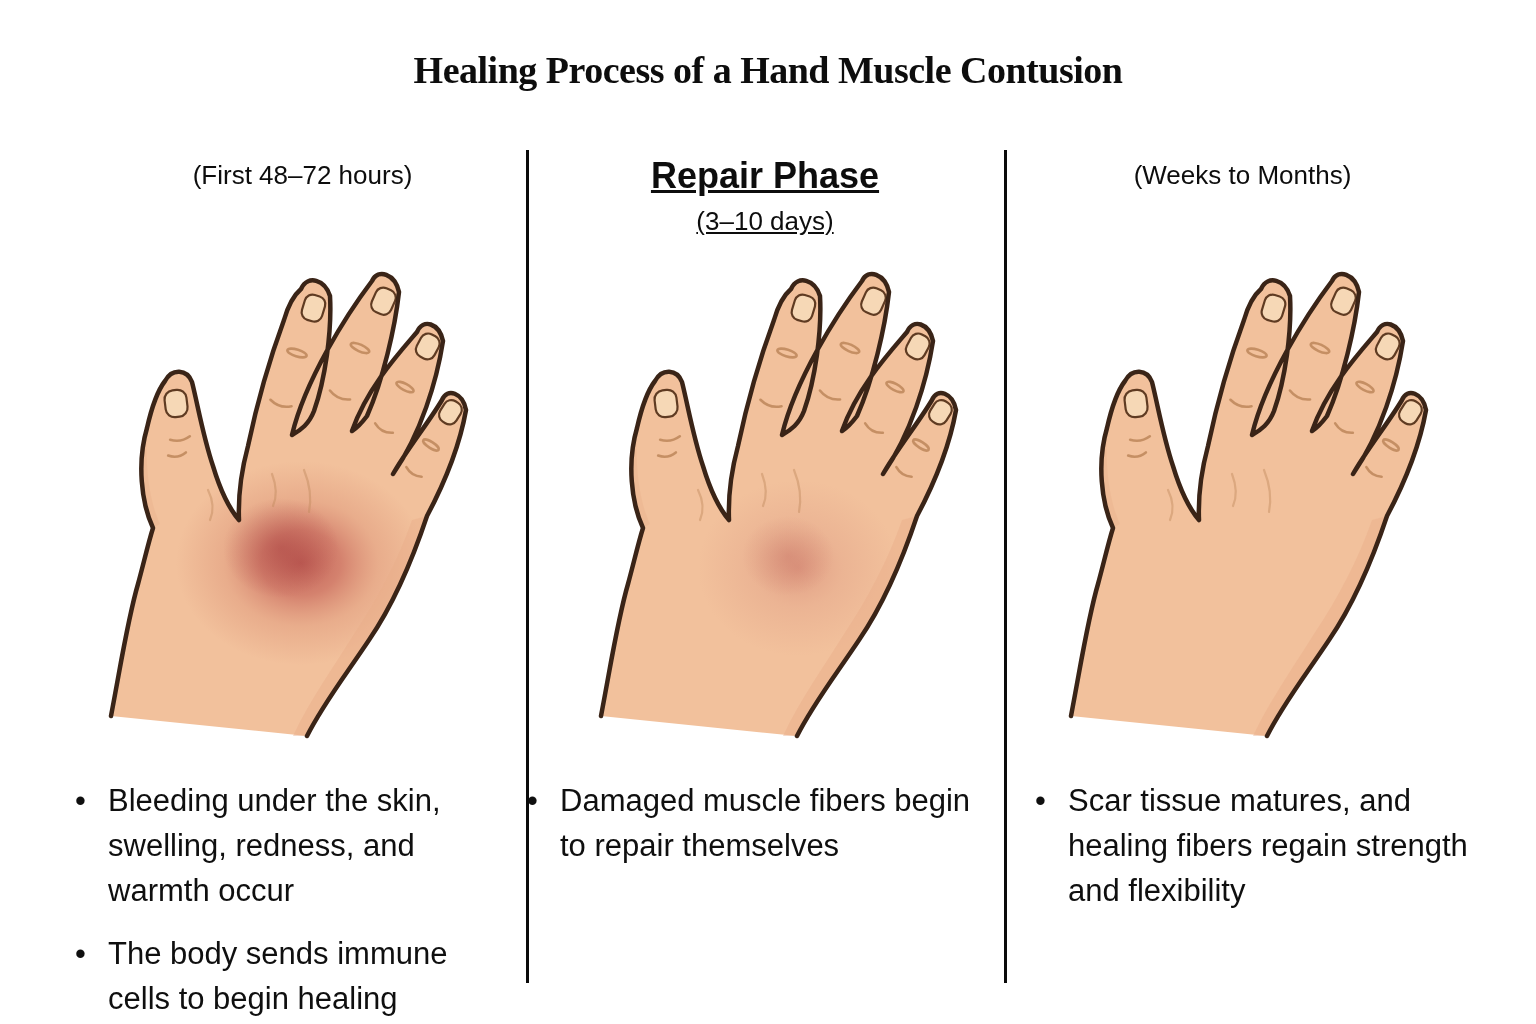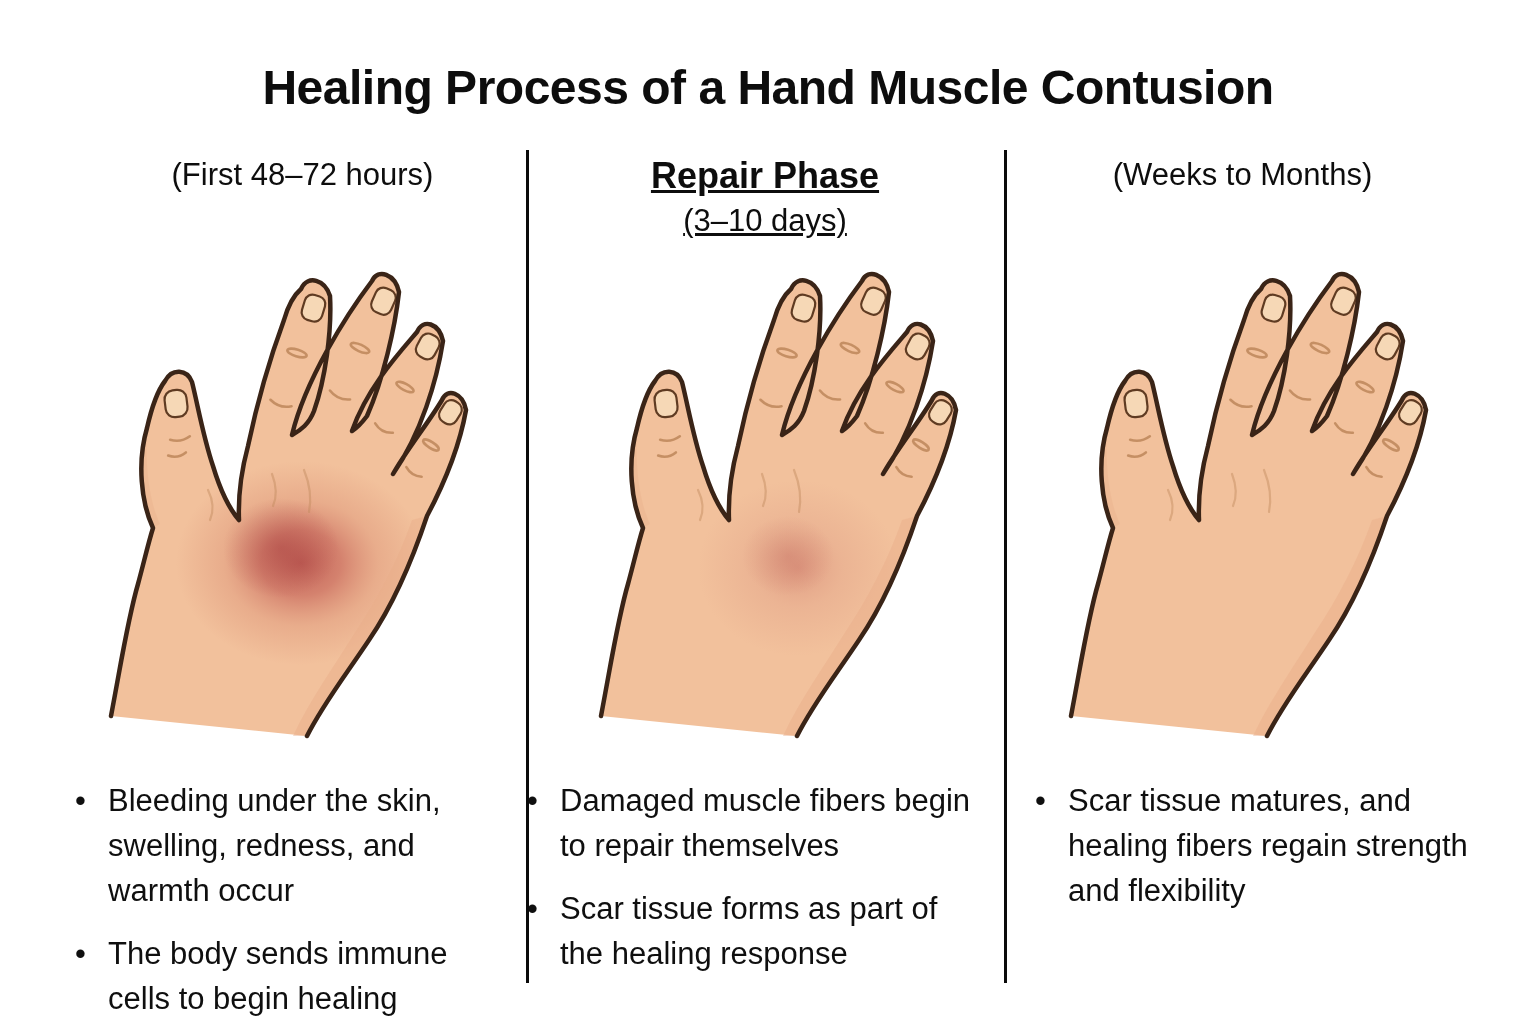--- a/index.html
+++ b/index.html
@@ -3,32 +3,32 @@
 <meta charset="utf-8">
 <style>
   html,body{margin:0;padding:0;}
   body{
     width:1536px;height:1024px;position:relative;overflow:hidden;
     background:#ffffff;
     font-family:"Liberation Sans", sans-serif;
     color:#0d0d0d;
   }
   .page-title{
-    position:absolute;top:60px;left:0;width:1536px;
-    text-align:center;font-size:48px;font-weight:700;letter-spacing:-0.5px;
-    color:#0d0d0d;white-space:nowrap;
+    position:absolute;top:48px;left:0;width:1536px;
+    text-align:center;font-size:38px;font-weight:700;letter-spacing:-0.5px;
+    color:#0d0d0d;white-space:nowrap;font-family:Liberation Serif, serif;
   }
   .divider{
     position:absolute;top:150px;width:3px;height:833px;background:#0a0a0a;
   }
   .divider.d1{left:526px;}
   .divider.d2{left:1004px;}
   .phase-head{position:absolute;top:153px;text-align:center;}
   .phase-head .name{font-size:36px;font-weight:700;line-height:46px;white-space:nowrap;}
-  .phase-head .duration{font-size:31px;font-weight:400;line-height:44px;white-space:nowrap;}
+  .phase-head .duration{font-size:26px;font-weight:400;line-height:44px;white-space:nowrap;}
   .col1-head{left:75px;width:455px;}
   .col2-head{left:545px;width:440px;text-decoration:underline;}
   .col3-head{left:1025px;width:435px;}
   .hands{position:absolute;left:0;top:268px;width:1536px;height:484px;}
   ul.notes{
     position:absolute;top:760px;margin:0;padding:0;list-style:none;
     font-size:31px;line-height:45px;color:#0f0f0f;
   }
   ul.notes.col1{left:72px;width:440px;}
   ul.notes.col2{left:524px;width:450px;}
@@ -167,17 +167,16 @@
     <use href="#hand-outline" fill="none" stroke-width="4.5" stroke-linejoin="round" stroke-linecap="round" stroke="#3A2417"></use>
   </g>
 </svg>
 
 <ul class="notes col1">
   <li>Bleeding under the skin, swelling, redness, and warmth occur</li>
   <li>The body sends immune cells to begin healing</li>
 </ul>
 <ul class="notes col2">
   <li>Damaged muscle fibers begin to repair themselves</li>
-  <li>Scar tissue forms as part of the healing response</li>
 </ul>
 <ul class="notes col3">
   <li>Scar tissue matures, and healing fibers regain strength and flexibility</li>
 </ul>
 
 </body></html>

